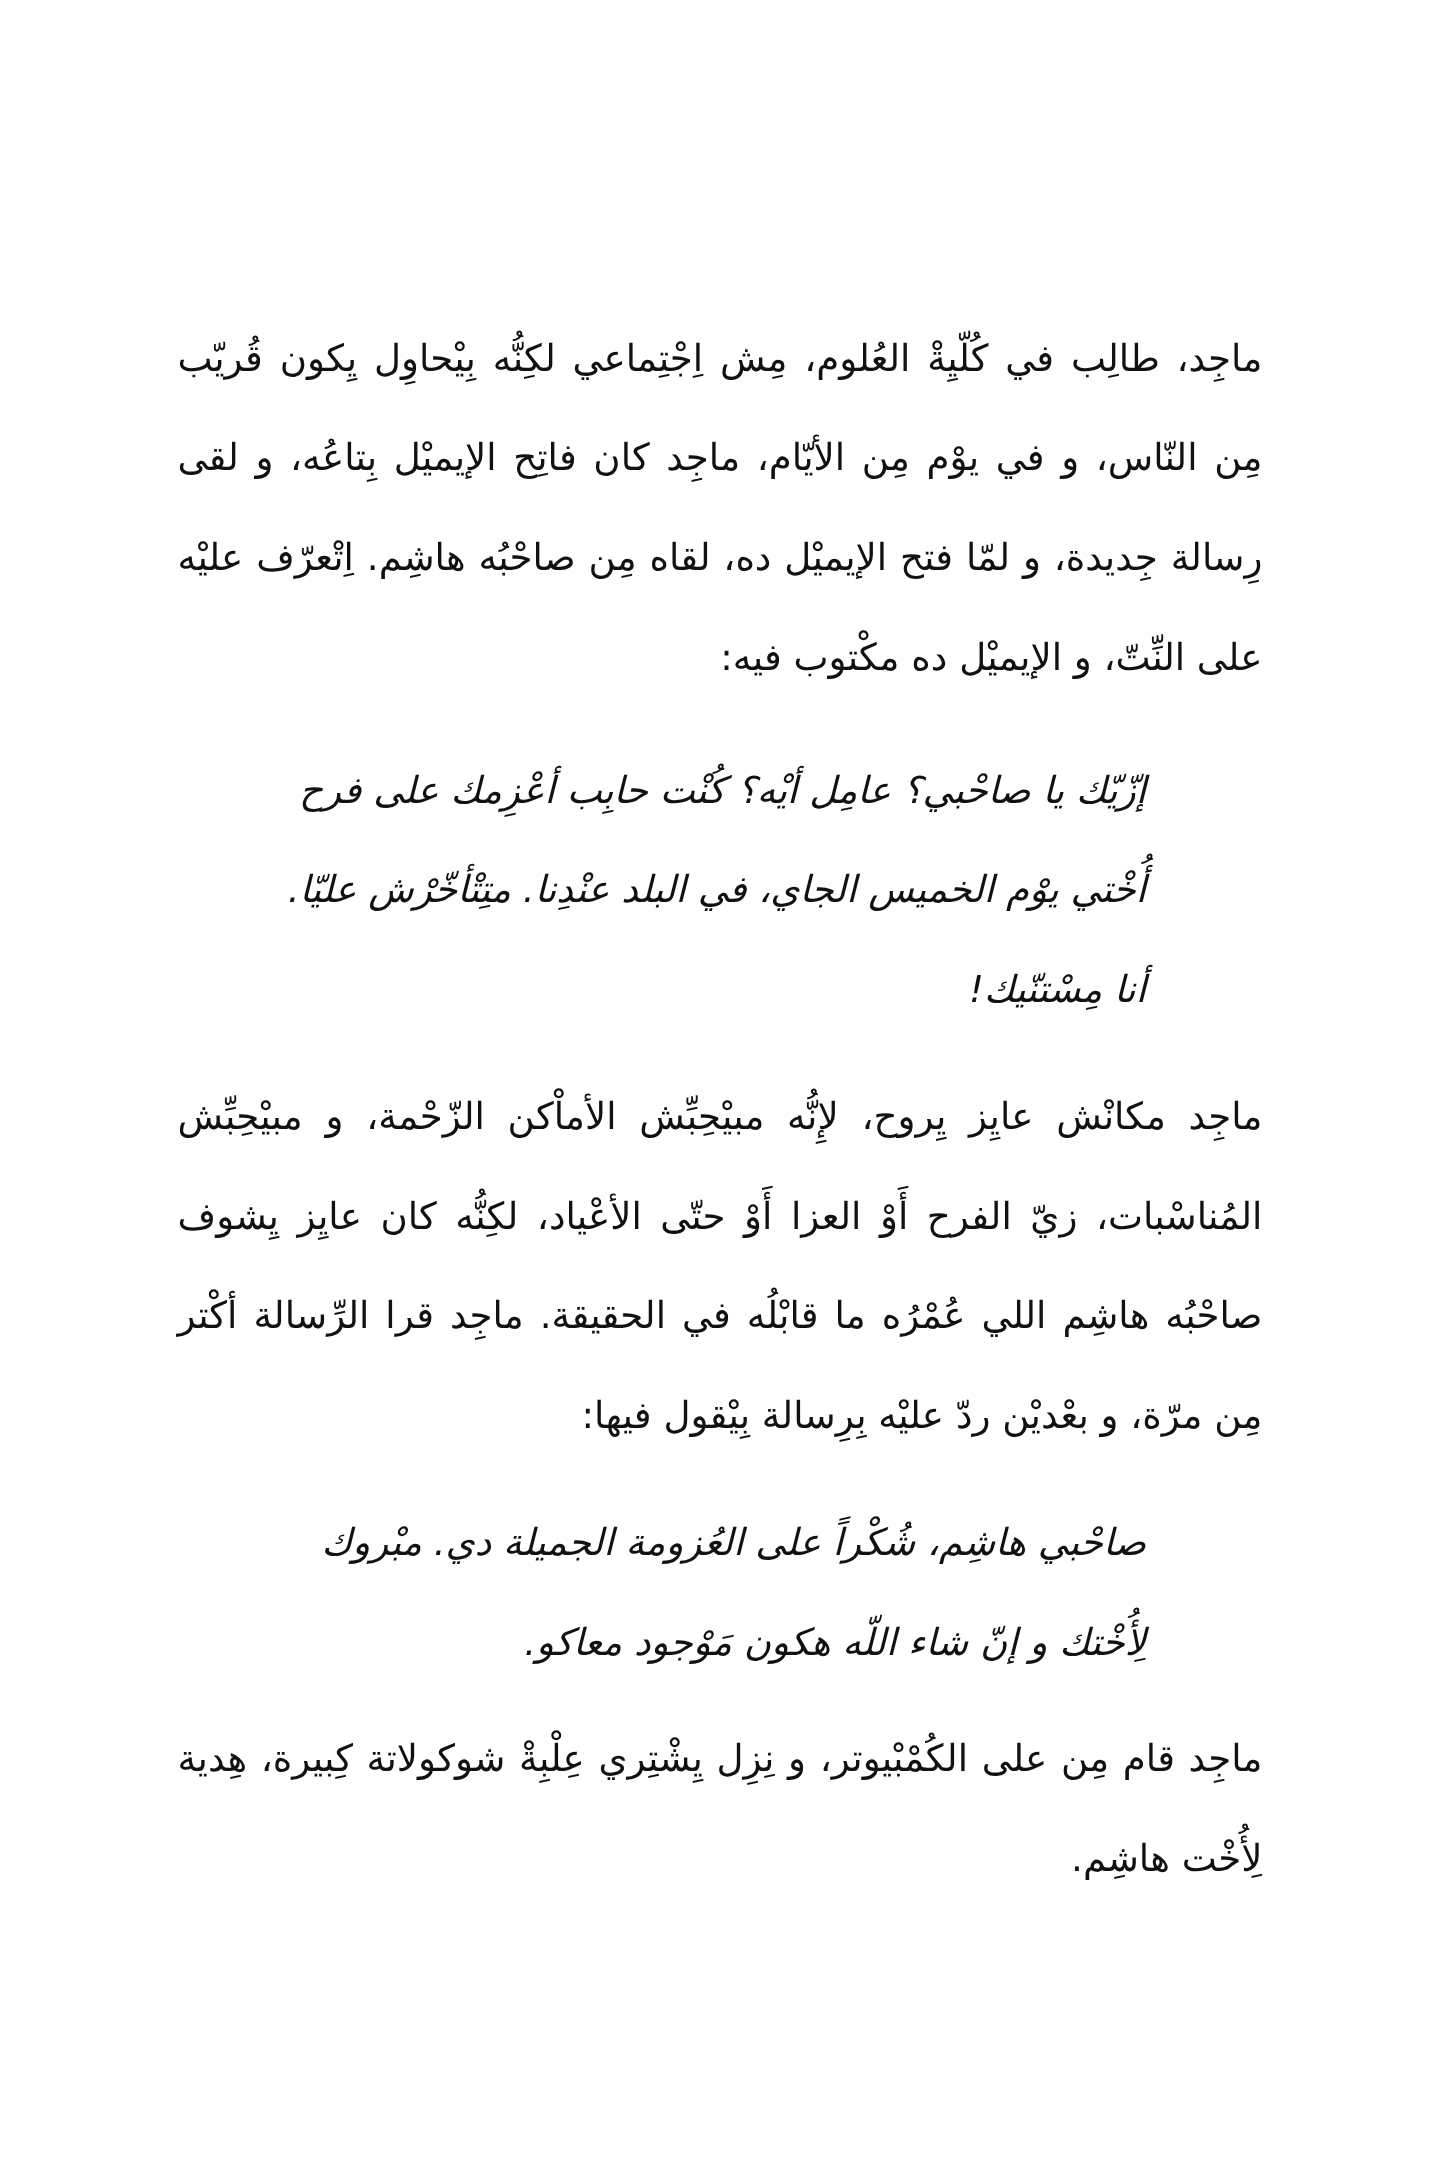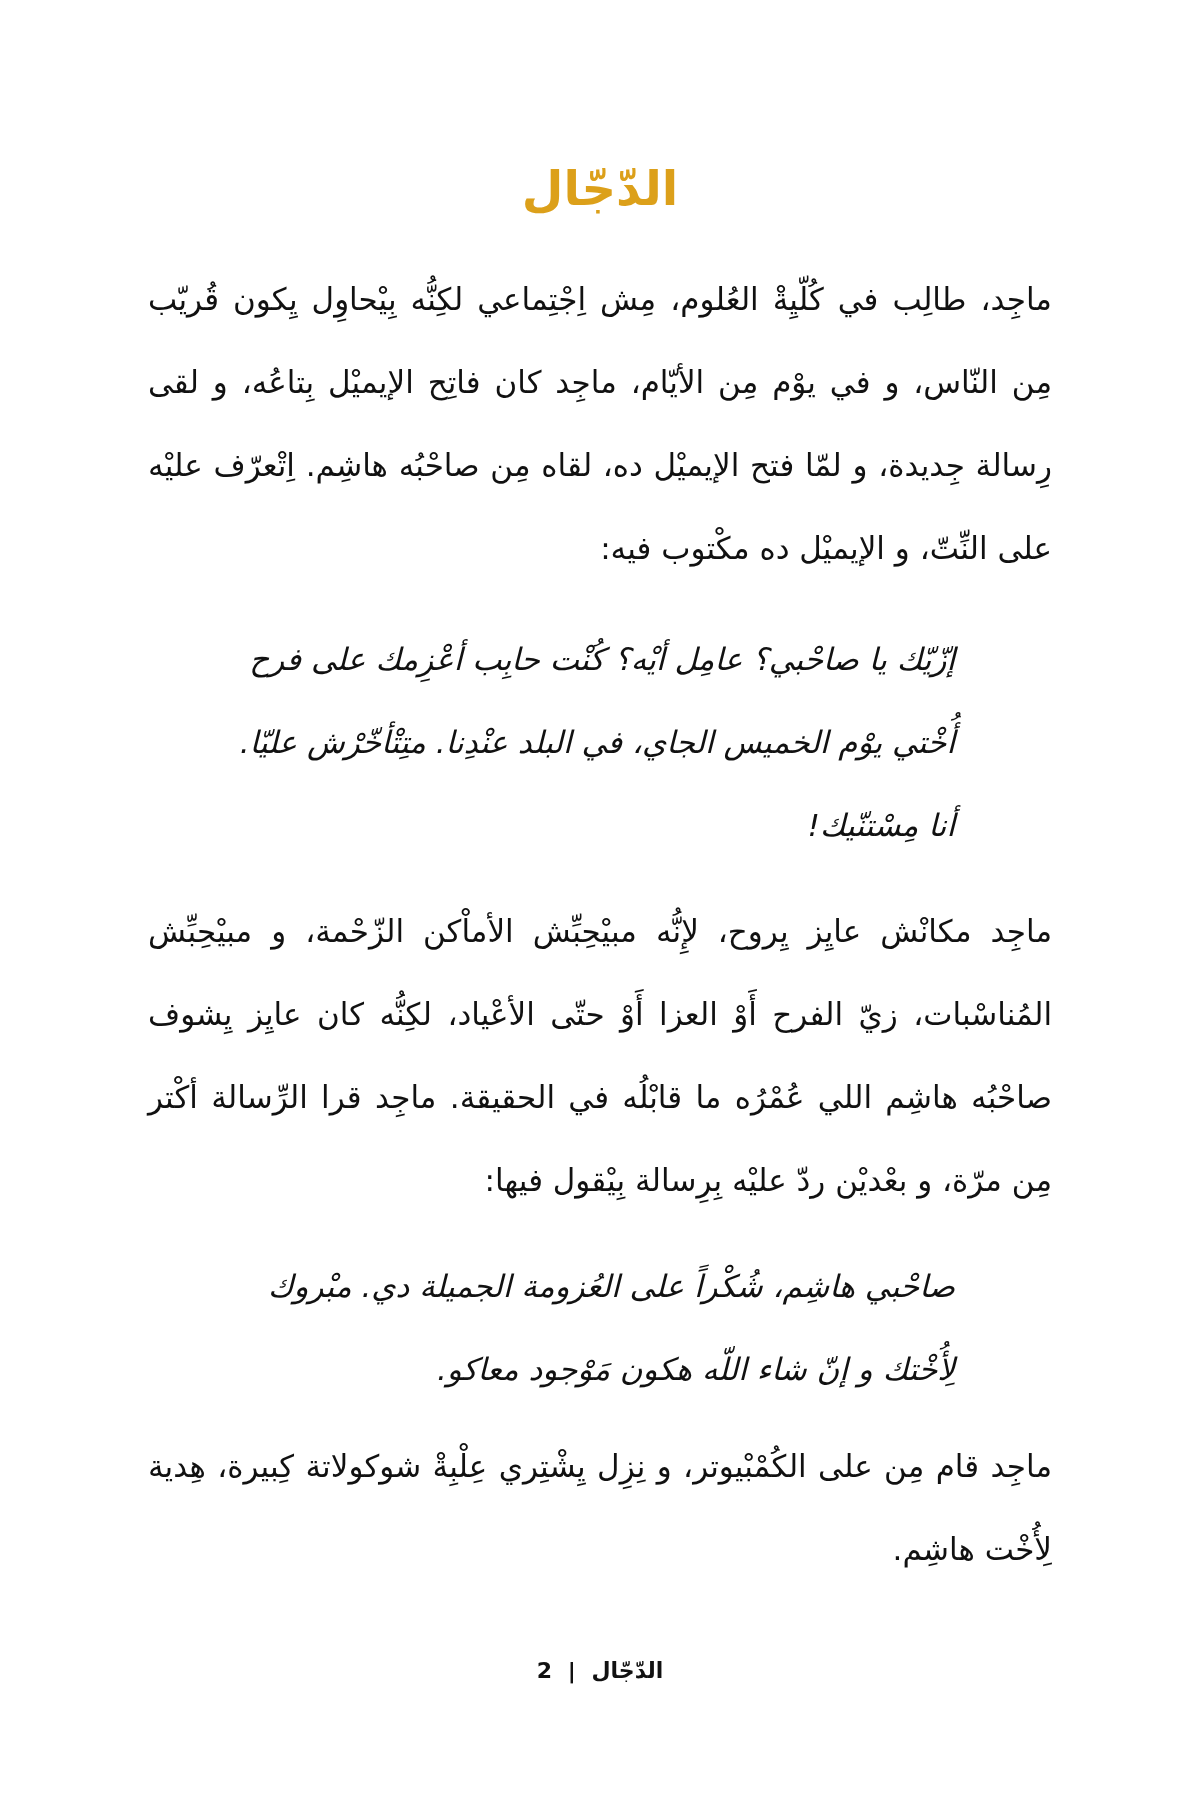--- a/index.html
+++ b/index.html
@@ -24,30 +24,24 @@
     .footer {
       position: absolute; top: 1658px; left: 0; width: 1200px; text-align: center;
       font-size: 22px; font-weight: bold; color: #111111;
     }
     .footer .sep { margin: 0 8px; }
   </style>
 </head>
 <body>
 
 <div class="page">
-  <div class="title diac">الد<span class="mark" style="color:#dca01a">ّ</span>ج<span class="mark" style="color:#dca01a">ّ</span>ال</div>
 
   <p class="para diac" style="top:258px;margin:0;">ماج<span class="mark" style="color:#dca01a">ِ</span>د، طال<span class="mark" style="color:#dca01a">ِ</span>ب في ك<span class="mark" style="color:#dca01a">ُ</span>ل<span class="mark" style="color:#dca01a">ّ</span>ي<span class="mark" style="color:#dca01a">ِ</span>ة<span class="mark" style="color:#dca01a">ْ</span> الع<span class="mark" style="color:#dca01a">ُ</span>لوم، م<span class="mark" style="color:#dca01a">ِ</span>ش ا<span class="mark" style="color:#dca01a">ِ</span>ج<span class="mark" style="color:#dca01a">ْ</span>ت<span class="mark" style="color:#dca01a">ِ</span>ماعي لك<span class="mark" style="color:#dca01a">ِ</span>ن<span class="mark" style="color:#dca01a">ُ</span><span class="mark" style="color:#dca01a">ّ</span>ه ب<span class="mark" style="color:#dca01a">ِ</span>ي<span class="mark" style="color:#dca01a">ْ</span>حاو<span class="mark" style="color:#dca01a">ِ</span>ل ي<span class="mark" style="color:#dca01a">ِ</span>كون ق<span class="mark" style="color:#dca01a">ُ</span>ري<span class="mark" style="color:#dca01a">ّ</span>ب م<span class="mark" style="color:#dca01a">ِ</span>ن الن<span class="mark" style="color:#dca01a">ّ</span>اس، و في يو<span class="mark" style="color:#dca01a">ْ</span>م م<span class="mark" style="color:#dca01a">ِ</span>ن الأي<span class="mark" style="color:#dca01a">ّ</span>ام، ماج<span class="mark" style="color:#dca01a">ِ</span>د كان فات<span class="mark" style="color:#dca01a">ِ</span>ح الإيمي<span class="mark" style="color:#dca01a">ْ</span>ل ب<span class="mark" style="color:#dca01a">ِ</span>تاع<span class="mark" style="color:#dca01a">ُ</span>ه، و لقى ر<span class="mark" style="color:#dca01a">ِ</span>سالة ج<span class="mark" style="color:#dca01a">ِ</span>ديدة، و لم<span class="mark" style="color:#dca01a">ّ</span>ا فتح الإيمي<span class="mark" style="color:#dca01a">ْ</span>ل ده، لقاه م<span class="mark" style="color:#dca01a">ِ</span>ن صاح<span class="mark" style="color:#dca01a">ْ</span>ب<span class="mark" style="color:#dca01a">ُ</span>ه هاش<span class="mark" style="color:#dca01a">ِ</span>م. ا<span class="mark" style="color:#dca01a">ِ</span>ت<span class="mark" style="color:#dca01a">ْ</span>عر<span class="mark" style="color:#dca01a">ّ</span>ف علي<span class="mark" style="color:#dca01a">ْ</span>ه على الن<span class="mark" style="color:#dca01a">ِ</span><span class="mark" style="color:#dca01a">ّ</span>ت<span class="mark" style="color:#dca01a">ّ</span>، و الإيمي<span class="mark" style="color:#dca01a">ْ</span>ل ده مك<span class="mark" style="color:#dca01a">ْ</span>توب فيه:</p>
 
   <p class="quote diac" style="top:618px;margin:0;">إز<span class="mark" style="color:#dca01a">ّ</span>ي<span class="mark" style="color:#dca01a">ّ</span>ك يا صاح<span class="mark" style="color:#dca01a">ْ</span>بي؟ عام<span class="mark" style="color:#dca01a">ِ</span>ل أي<span class="mark" style="color:#dca01a">ْ</span>ه؟ ك<span class="mark" style="color:#dca01a">ُ</span>ن<span class="mark" style="color:#dca01a">ْ</span>ت حاب<span class="mark" style="color:#dca01a">ِ</span>ب أع<span class="mark" style="color:#dca01a">ْ</span>ز<span class="mark" style="color:#dca01a">ِ</span>مك على فرح أ<span class="mark" style="color:#dca01a">ُ</span>خ<span class="mark" style="color:#dca01a">ْ</span>تي يو<span class="mark" style="color:#dca01a">ْ</span>م الخميس الجاي، في البلد عن<span class="mark" style="color:#dca01a">ْ</span>د<span class="mark" style="color:#dca01a">ِ</span>نا. مت<span class="mark" style="color:#dca01a">ِ</span>ت<span class="mark" style="color:#dca01a">ْ</span>أخ<span class="mark" style="color:#dca01a">ّ</span>ر<span class="mark" style="color:#dca01a">ْ</span>ش علي<span class="mark" style="color:#dca01a">ّ</span>ا. أنا م<span class="mark" style="color:#dca01a">ِ</span>س<span class="mark" style="color:#dca01a">ْ</span>تن<span class="mark" style="color:#dca01a">ّ</span>يك!</p>
 
   <p class="para diac" style="top:890px;margin:0;">ماج<span class="mark" style="color:#dca01a">ِ</span>د مكان<span class="mark" style="color:#dca01a">ْ</span>ش عاي<span class="mark" style="color:#dca01a">ِ</span>ز ي<span class="mark" style="color:#dca01a">ِ</span>روح، لإ<span class="mark" style="color:#dca01a">ِ</span>ن<span class="mark" style="color:#dca01a">ُ</span><span class="mark" style="color:#dca01a">ّ</span>ه مبي<span class="mark" style="color:#dca01a">ْ</span>ح<span class="mark" style="color:#dca01a">ِ</span>ب<span class="mark" style="color:#dca01a">ِ</span><span class="mark" style="color:#dca01a">ّ</span>ش الأما<span class="mark" style="color:#dca01a">ْ</span>كن الز<span class="mark" style="color:#dca01a">ّ</span>ح<span class="mark" style="color:#dca01a">ْ</span>مة، و مبي<span class="mark" style="color:#dca01a">ْ</span>ح<span class="mark" style="color:#dca01a">ِ</span>ب<span class="mark" style="color:#dca01a">ِ</span><span class="mark" style="color:#dca01a">ّ</span>ش الم<span class="mark" style="color:#dca01a">ُ</span>ناس<span class="mark" style="color:#dca01a">ْ</span>بات، زي<span class="mark" style="color:#dca01a">ّ</span> الفرح أ<span class="mark" style="color:#dca01a">َ</span>و<span class="mark" style="color:#dca01a">ْ</span> العزا أ<span class="mark" style="color:#dca01a">َ</span>و<span class="mark" style="color:#dca01a">ْ</span> حت<span class="mark" style="color:#dca01a">ّ</span>ى الأع<span class="mark" style="color:#dca01a">ْ</span>ياد، لك<span class="mark" style="color:#dca01a">ِ</span>ن<span class="mark" style="color:#dca01a">ُ</span><span class="mark" style="color:#dca01a">ّ</span>ه كان عاي<span class="mark" style="color:#dca01a">ِ</span>ز ي<span class="mark" style="color:#dca01a">ِ</span>شوف صاح<span class="mark" style="color:#dca01a">ْ</span>ب<span class="mark" style="color:#dca01a">ُ</span>ه هاش<span class="mark" style="color:#dca01a">ِ</span>م اللي ع<span class="mark" style="color:#dca01a">ُ</span>م<span class="mark" style="color:#dca01a">ْ</span>ر<span class="mark" style="color:#dca01a">ُ</span>ه ما قاب<span class="mark" style="color:#dca01a">ْ</span>ل<span class="mark" style="color:#dca01a">ُ</span>ه في الحقيقة. ماج<span class="mark" style="color:#dca01a">ِ</span>د قرا الر<span class="mark" style="color:#dca01a">ِ</span><span class="mark" style="color:#dca01a">ّ</span>سالة أك<span class="mark" style="color:#dca01a">ْ</span>تر م<span class="mark" style="color:#dca01a">ِ</span>ن مر<span class="mark" style="color:#dca01a">ّ</span>ة، و بع<span class="mark" style="color:#dca01a">ْ</span>دي<span class="mark" style="color:#dca01a">ْ</span>ن رد<span class="mark" style="color:#dca01a">ّ</span> علي<span class="mark" style="color:#dca01a">ْ</span>ه ب<span class="mark" style="color:#dca01a">ِ</span>ر<span class="mark" style="color:#dca01a">ِ</span>سالة ب<span class="mark" style="color:#dca01a">ِ</span>ي<span class="mark" style="color:#dca01a">ْ</span>قول فيها:</p>
 
   <p class="quote diac" style="top:1245px;margin:0;">صاح<span class="mark" style="color:#dca01a">ْ</span>بي هاش<span class="mark" style="color:#dca01a">ِ</span>م، ش<span class="mark" style="color:#dca01a">ُ</span>ك<span class="mark" style="color:#dca01a">ْ</span>را<span class="mark" style="color:#dca01a">ً</span> على الع<span class="mark" style="color:#dca01a">ُ</span>زومة الجميلة دي. مب<span class="mark" style="color:#dca01a">ْ</span>روك ل<span class="mark" style="color:#dca01a">ِ</span>أ<span class="mark" style="color:#dca01a">ُ</span>خ<span class="mark" style="color:#dca01a">ْ</span>تك و إن<span class="mark" style="color:#dca01a">ّ</span> شاء الل<span class="mark" style="color:#dca01a">ّ</span>ه هكون م<span class="mark" style="color:#dca01a">َ</span>و<span class="mark" style="color:#dca01a">ْ</span>جود معاكو.</p>
 
   <p class="para diac" style="top:1425px;margin:0;">ماج<span class="mark" style="color:#dca01a">ِ</span>د قام م<span class="mark" style="color:#dca01a">ِ</span>ن على الك<span class="mark" style="color:#dca01a">ُ</span>م<span class="mark" style="color:#dca01a">ْ</span>ب<span class="mark" style="color:#dca01a">ْ</span>يوتر، و ن<span class="mark" style="color:#dca01a">ِ</span>ز<span class="mark" style="color:#dca01a">ِ</span>ل ي<span class="mark" style="color:#dca01a">ِ</span>ش<span class="mark" style="color:#dca01a">ْ</span>ت<span class="mark" style="color:#dca01a">ِ</span>ري ع<span class="mark" style="color:#dca01a">ِ</span>ل<span class="mark" style="color:#dca01a">ْ</span>ب<span class="mark" style="color:#dca01a">ِ</span>ة<span class="mark" style="color:#dca01a">ْ</span> شوكولاتة ك<span class="mark" style="color:#dca01a">ِ</span>بيرة، ه<span class="mark" style="color:#dca01a">ِ</span>دية ل<span class="mark" style="color:#dca01a">ِ</span>أ<span class="mark" style="color:#dca01a">ُ</span>خ<span class="mark" style="color:#dca01a">ْ</span>ت هاش<span class="mark" style="color:#dca01a">ِ</span>م.</p>
 
-  <div class="footer">
-    <span class="diac">الد<span class="mark" style="color:#dca01a">ّ</span>ج<span class="mark" style="color:#dca01a">ّ</span>ال</span>
-    <span class="sep">|</span>
-    <span>2</span>
-  </div>
 </div>
 
 </body></html>

